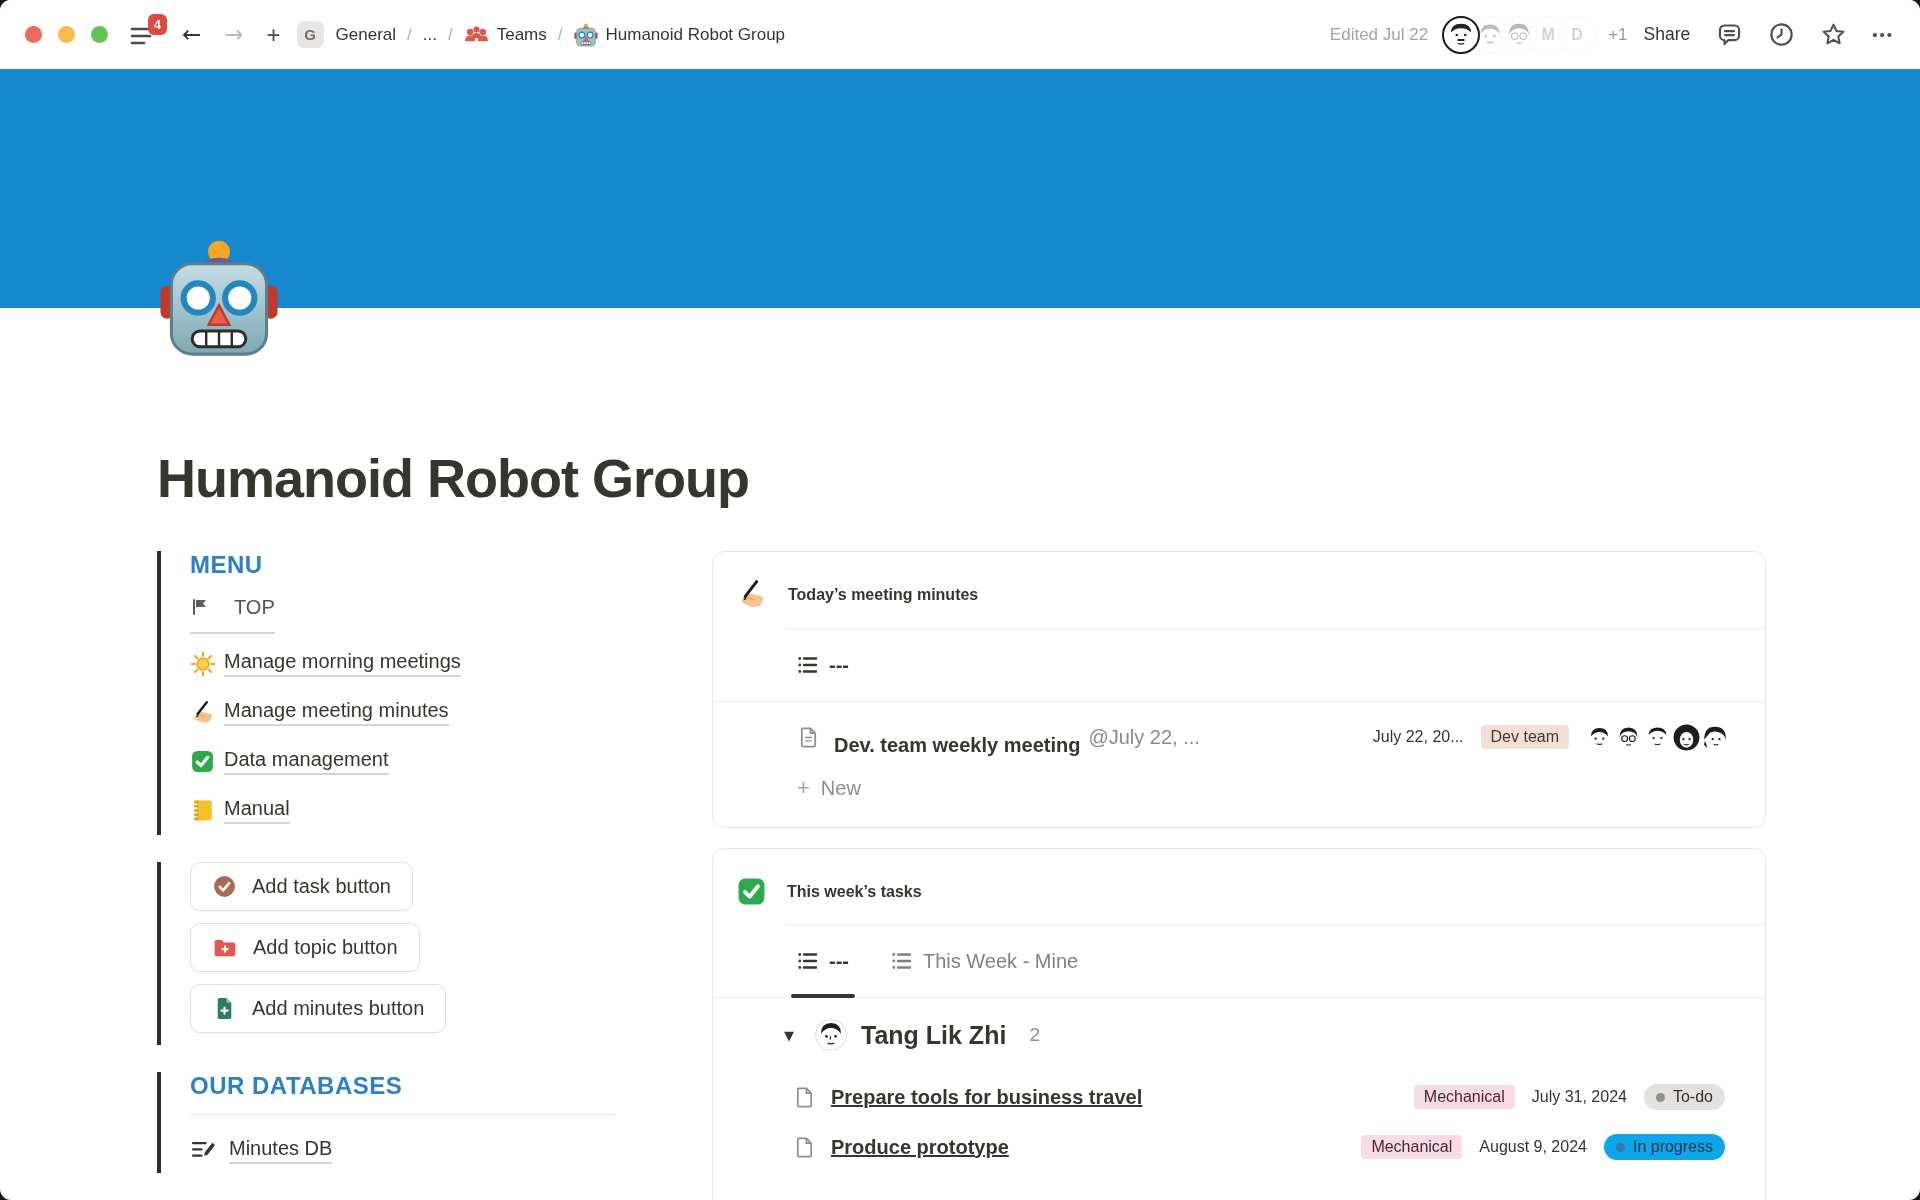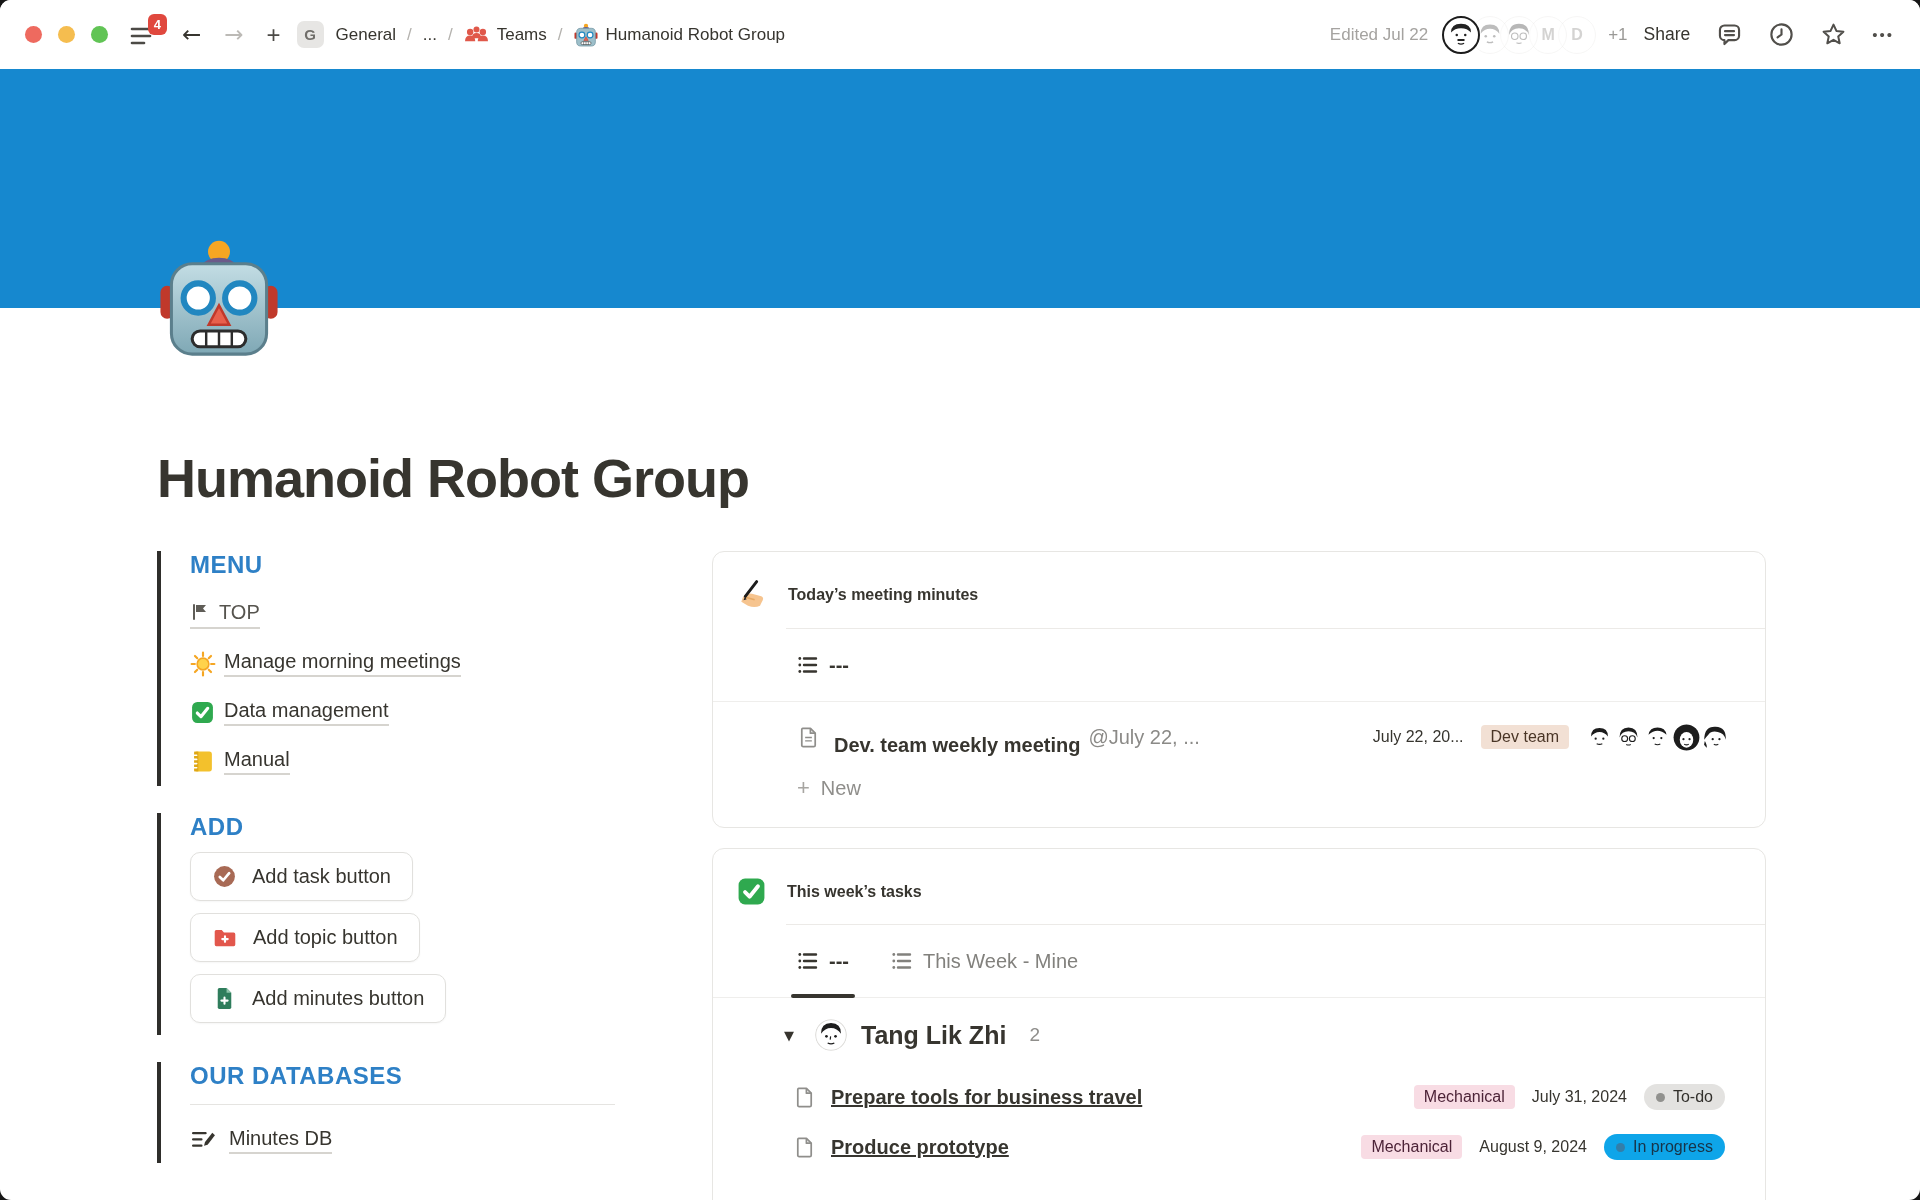--- a/index.html
+++ b/index.html
@@ -46,21 +46,21 @@
   .columns { display:flex; margin-top:42px; align-items:flex-start; }
   .sidebar { flex:0 0 470px; margin-right:85px; }
   .maincol { flex:1; min-width:0; }
 
   
   .section { border-left:4px solid #2f2e2b; padding-left:29px; margin-bottom:27px; }
   .sec-heading { font-size:24px; font-weight:bold; letter-spacing:.5px; color:#2e80c6; margin-bottom:11px; }
   .menu-item { display:flex; align-items:center; height:49px; font-size:20px; color:#37352f; }
   .menu-item .emo { width:34px; display:flex; align-items:center; }
   .ulink { border-bottom:2px solid #d6d4cf; padding-bottom:2px; cursor:pointer; }
-  .top-link { display:inline-flex; align-items:center; gap:9px; color:#56544e; border-bottom:2px solid #d6d4cf; padding-bottom:3px; }
+  .top-link { display:inline-flex; align-items:center; gap:24px; color:#56544e; border-bottom:2px solid #d6d4cf; padding-bottom:13px; }
   .add-btn { display:inline-flex; align-items:center; gap:15px; height:49px; padding:0 21px; background:#fff; border:1px solid #e1e0dd; border-radius:10px; box-shadow:0 1px 2px rgba(15,15,15,.04); font-size:20px; color:#37352f; margin-bottom:12px; cursor:pointer; }
   .db-divider { border:none; border-top:1px solid #e5e4e1; width:425px; margin:14px 0 12px 0; }
   .db-item { display:flex; align-items:center; gap:12px; height:46px; font-size:20px; color:#37352f; }
 
   
   .card { border:1px solid #e7e6e3; border-radius:12px; background:#fff; margin-bottom:20px; }
   .card-head { display:flex; align-items:center; gap:20px; padding:27px 24px 0 23px; }
   .card-title { font-size:16px; font-weight:bold; color:#37352f; }
   .head-rule { border:none; border-top:1px solid #eceae7; margin:17px 0 0 73px; }
   .viewtab-row { display:flex; align-items:center; padding-left:84px; height:73px; border-bottom:1px solid #efeeec; position:relative; }
@@ -268,20 +268,31 @@
                 <g stroke="#f5a623" stroke-width="2" stroke-linecap="round">
                   <path d="M12 1.5v3 M12 19.5v3 M1.5 12h3 M19.5 12h3 M4.6 4.6l2.1 2.1 M17.3 17.3l2.1 2.1 M4.6 19.4l2.1-2.1 M17.3 6.7l2.1-2.1"></path>
                 </g>
                 <circle cx="12" cy="12" r="5.4" fill="#ffd24a" stroke="#f5a623" stroke-width="1.5"></circle>
               </svg>
             </span>
             <span class="ulink">Manage morning meetings</span>
           </div>
           <div class="menu-item">
             <span class="emo">
+              <svg width="26" height="26" viewBox="0 0 24 24">
+                <path d="M5 14 Q7 10 12 11 L19 13 Q21 14 20 16 L18 20 Q14 22 9 20 L4 17 Z" fill="#f6c48f"></path>
+                <path d="M6.5 13.5 L14 15.5" stroke="#e8a963" stroke-width="1.2" fill="none"></path>
+                <path d="M15.5 2 L7 13" stroke="#1c1c1c" stroke-width="2.2" stroke-linecap="round"></path>
+                <path d="M6.6 13.6 L5.6 16 L8 15.2 Z" fill="#1c1c1c"></path>
+              </svg>
+            </span>
+            <span class="ulink">Manage meeting minutes</span>
+          </div>
+          <div class="menu-item">
+            <span class="emo">
               <svg width="25" height="25" viewBox="0 0 24 24">
                 <rect x="2" y="2" width="20" height="20" rx="5" fill="#2fa94f"></rect>
                 <path d="M7 12.5 L10.5 16 L17 8" stroke="#fff" stroke-width="3" fill="none" stroke-linecap="round" stroke-linejoin="round"></path>
               </svg>
             </span>
             <span class="ulink">Data management</span>
           </div>
           <div class="menu-item">
             <span class="emo">
               <svg width="25" height="25" viewBox="0 0 24 24">
@@ -290,21 +301,20 @@
                 <g stroke="#fff" stroke-width="1.6" stroke-linecap="round">
                   <path d="M3 6h3.4 M3 10h3.4 M3 14h3.4 M3 18h3.4"></path>
                 </g>
               </svg>
             </span>
             <span class="ulink">Manual</span>
           </div>
         </div>
 
         <div class="section">
-          <div class="sec-heading">ADD</div>
           <div>
             <button class="add-btn">
               <span>
                 <svg width="25" height="25" viewBox="0 0 24 24">
                   <circle cx="12" cy="12" r="10" fill="#a86a55"></circle>
                   <path d="M7.5 12.5 L10.8 15.6 L16.5 8.8" stroke="#fff" stroke-width="2.6" fill="none" stroke-linecap="round" stroke-linejoin="round"></path>
                 </svg>
               </span>
               <span>Add task button</span>
             </button>

